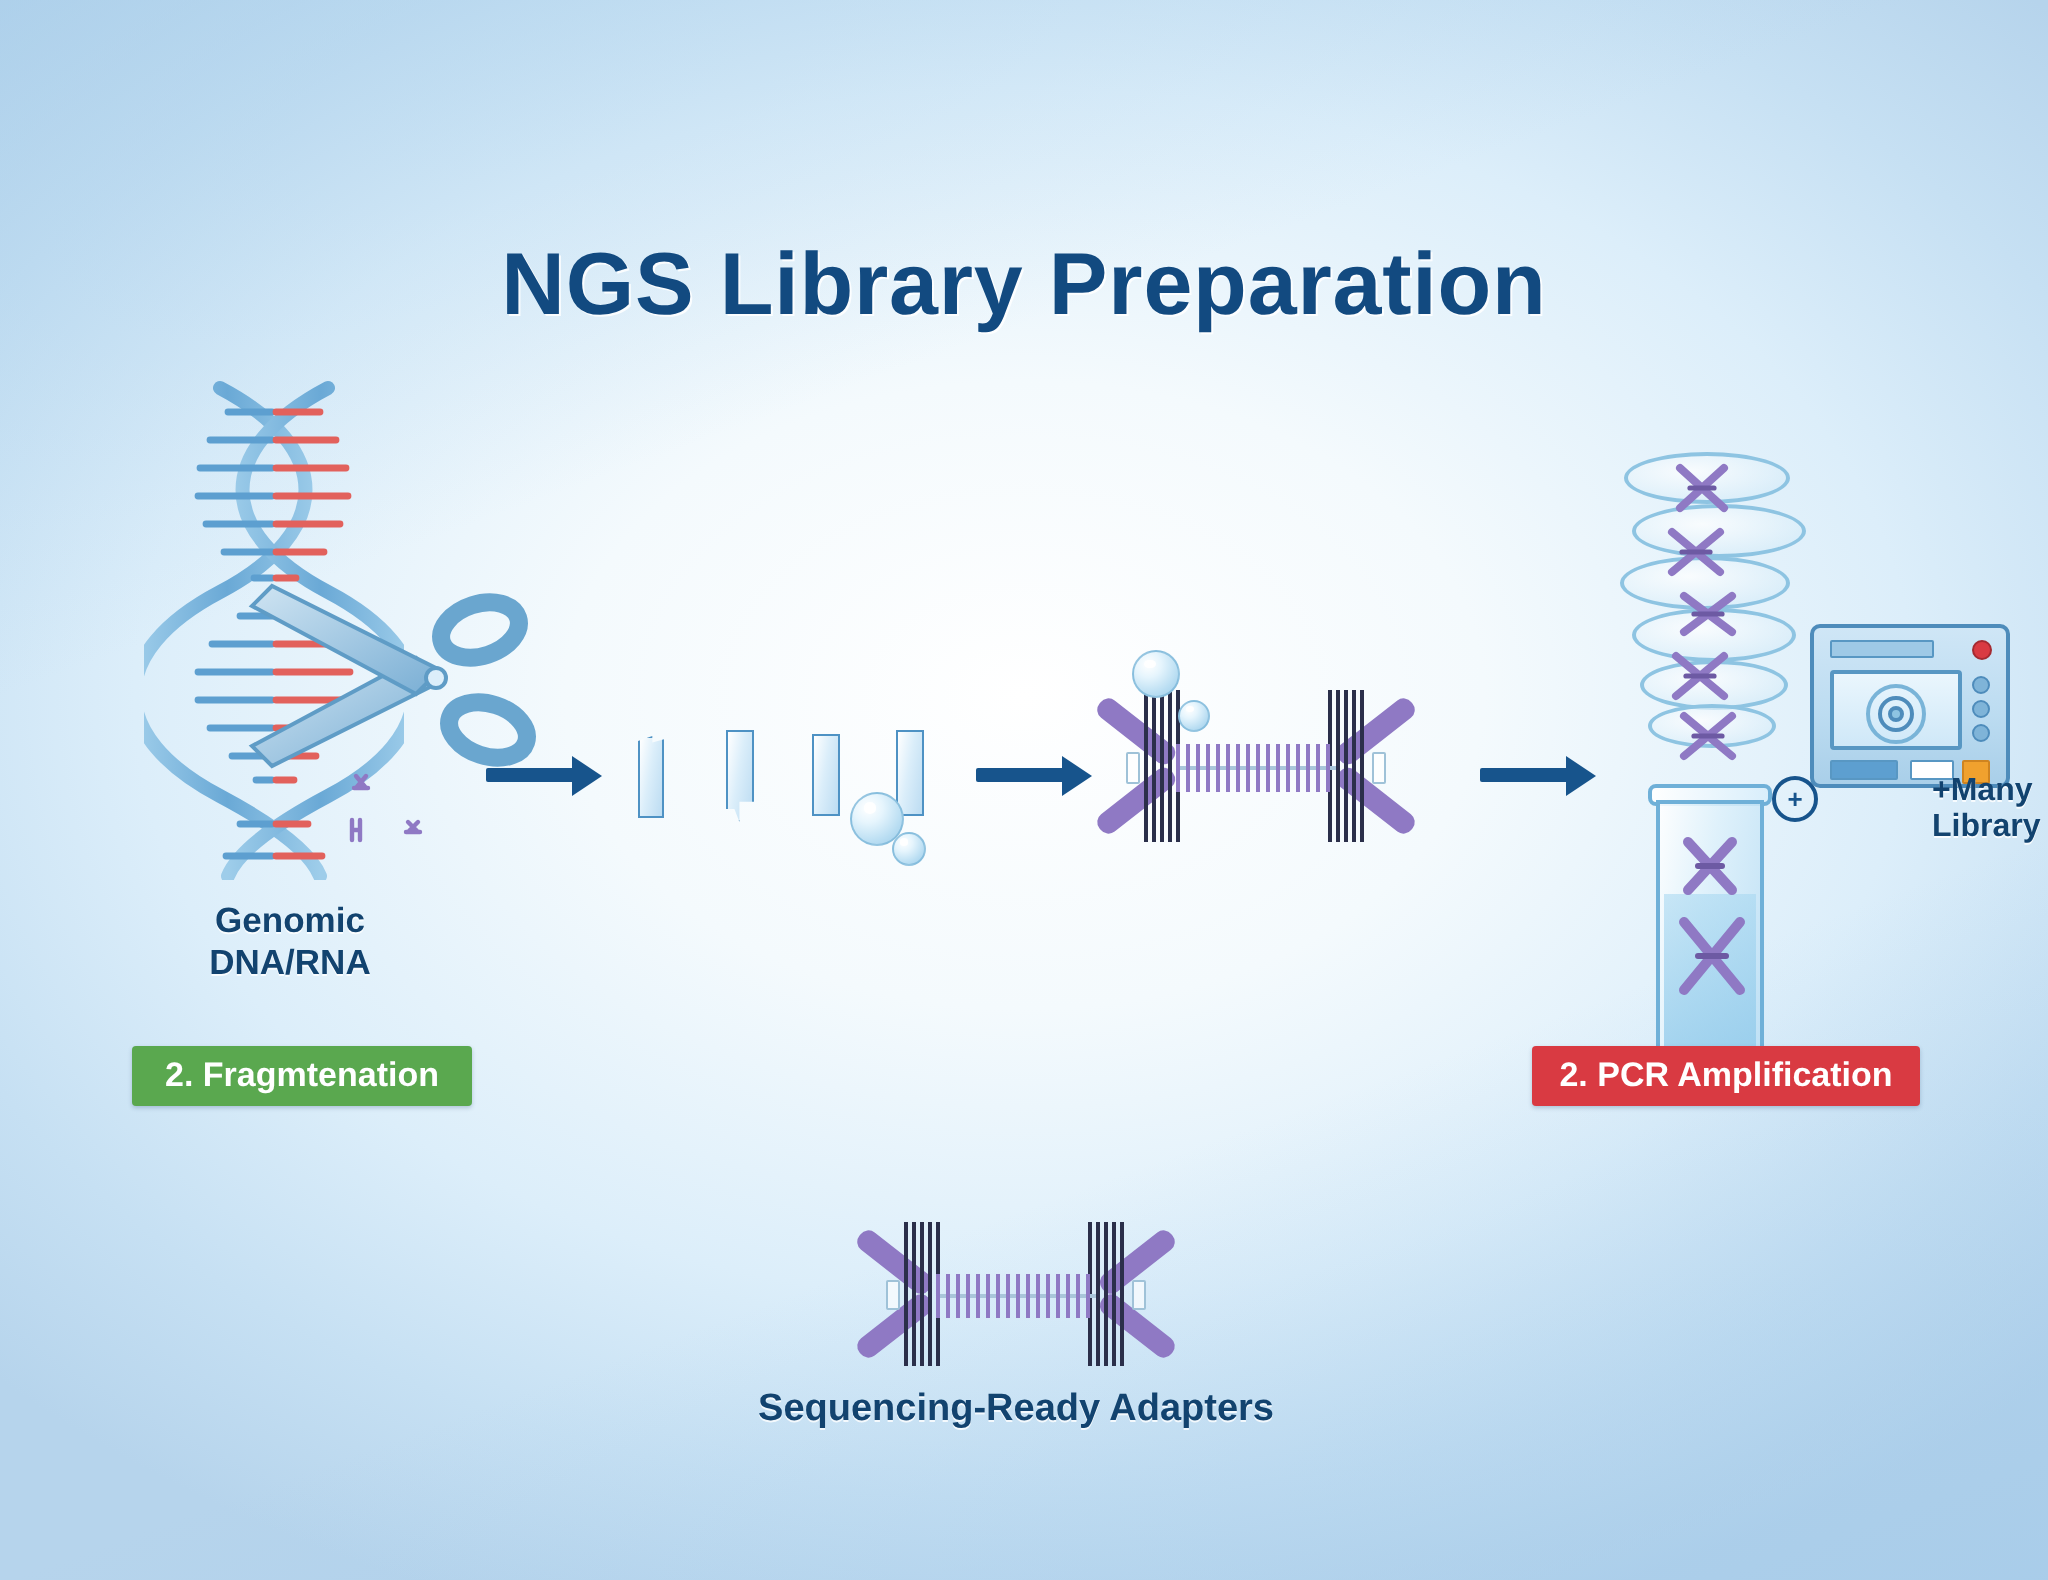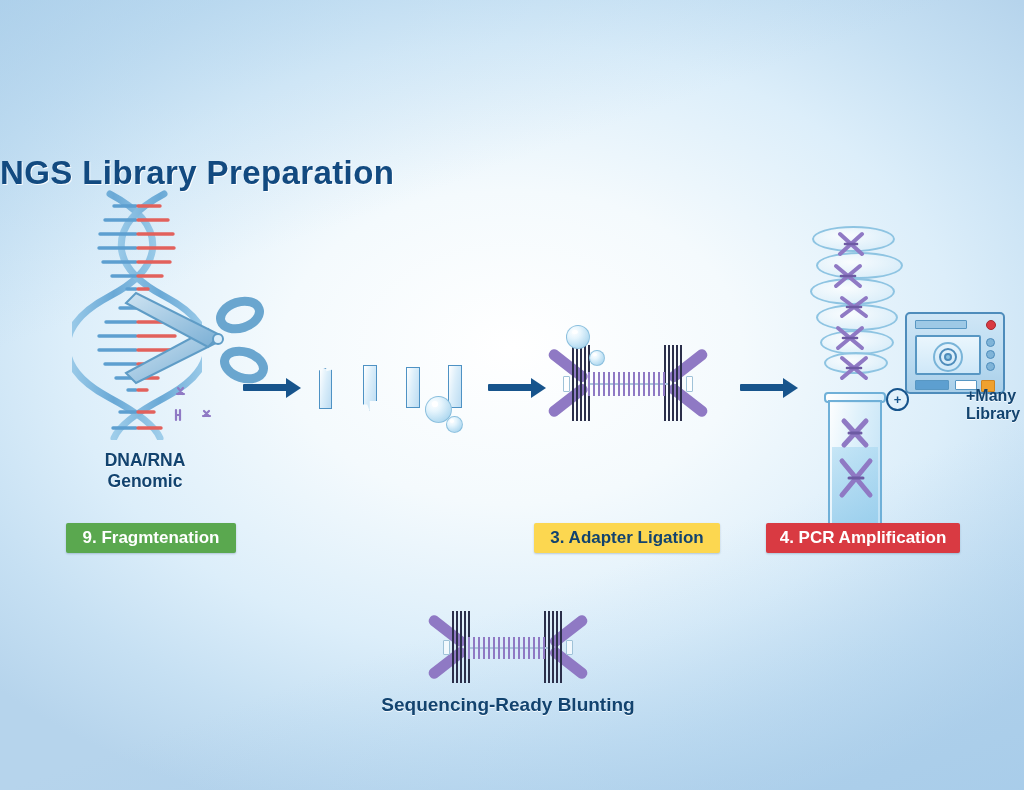--- a/index.html
+++ b/index.html
@@ -15,24 +15,24 @@
     overflow:hidden;
   }
   #stage:before{
     content:"";position:absolute;inset:0;
     background:linear-gradient(160deg, rgba(168,206,234,.55) 0%, rgba(255,255,255,0) 30%, rgba(255,255,255,0) 68%, rgba(160,200,232,.6) 100%);
     pointer-events:none;
   }
 
   .title{
     position:absolute;left:0;right:0;top:118px;
-    font-size:33px;font-weight:bold;color:#124a80;
+    text-align:center;
+    font-size:44px;font-weight:bold;color:#124a80;
     letter-spacing:.4px;
     text-shadow:1px 1px 0 rgba(255,255,255,.85);
-    margin-top:36px;
   }
 
   .caption{
     position:absolute;text-align:center;
     color:#12436f;font-weight:bold;font-size:17.5px;line-height:1.22;
     text-shadow:0 1px 0 rgba(255,255,255,.8);
   }
 
   .step-label{
     position:absolute;
@@ -208,22 +208,22 @@
     <svg width="70" height="45" viewBox="0 0 70 45">
       <g stroke="#8f79c4" stroke-width="2.2" fill="none" stroke-linecap="round">
         <path d="M10,8 l5,6 M15,8 l-5,6 M9,14 l7,0"></path>
         <path d="M8,30 l0,10 M12,30 l0,10 M8,35 l4,0"></path>
         <path d="M36,31 l5,5 M41,31 l-5,5 M35,36 l7,0"></path>
       </g>
     </svg>
   </div>
 
   <div class="caption" style="left:45px;top:450px;width:200px;">
+    <div>Genomic</div>
     <div>DNA/RNA</div>
-    <div>Genomic</div>
   </div>
 
   <div class="arrow" style="left:243px;top:378px;width:58px;height:20px;">
     <div class="shaft" style="width:44px;"></div>
     <div class="head" style="left:43px;"></div>
   </div>
 
   <div>
     <div class="frag" style="left:319px;top:368px;width:13px;height:41px;
          clip-path:polygon(0 6%,55% 0,55% 8%,100% 4%,100% 100%,0 100%);"></div>
@@ -363,27 +363,24 @@
   <div class="copies-badge" style="left:886px;top:388px;width:23px;height:23px;">
     <span>+</span>
   </div>
   <div class="copies-text" style="left:966px;top:387px;width:80px;">
     <div>+Many</div>
     <div>Library</div>
   </div>
 
 
   <div class="step-label" style="left:66px;top:523px;width:170px;background:#5aa84f;color:#ffffff;">
-    <span>9. Fragmtenation</span>
-  </div>
-  <div class="step-label" style="left:534px;top:523px;width:186px;background:#fcd750;color:#12436f;">
-    <span>3. Adapter Ligation</span>
+    <span>2. Fragmtenation</span>
   </div>
   <div class="step-label" style="left:766px;top:523px;width:194px;background:#d93a42;color:#ffffff;">
-    <span>4. PCR Amplification</span>
+    <span>2. PCR Amplification</span>
   </div>
 
   <div class="construct" style="left:428px;top:607px;width:160px;height:80px;">
     <div>
       <div class="adapter-arm" style="left:2px;top:5px;width:44px;height:11px;transform:rotate(38deg);transform-origin:0 50%;"></div>
       <div class="adapter-arm" style="left:2px;top:64px;width:44px;height:11px;transform:rotate(-38deg);transform-origin:0 50%;"></div>
     </div>
     <div class="barcode" style="left:24px;top:4px;width:20px;height:72px;">
       <i style="left:0"></i>
         <i style="left:4px"></i>
@@ -421,16 +418,16 @@
       <i style="left:50px"></i>
         <i style="left:55px"></i>
         <i style="left:60px"></i>
         <i style="left:65px"></i>
         <i style="left:70px"></i>
       <i style="left:75px"></i>
     </div>
   </div>
 
   <div class="caption" style="left:358px;top:693px;width:300px;font-size:19px;">
-    <div>Sequencing-Ready Blunting</div>
+    <div>Sequencing-Ready Adapters</div>
   </div>
 
 </div>
 
 </body></html>

